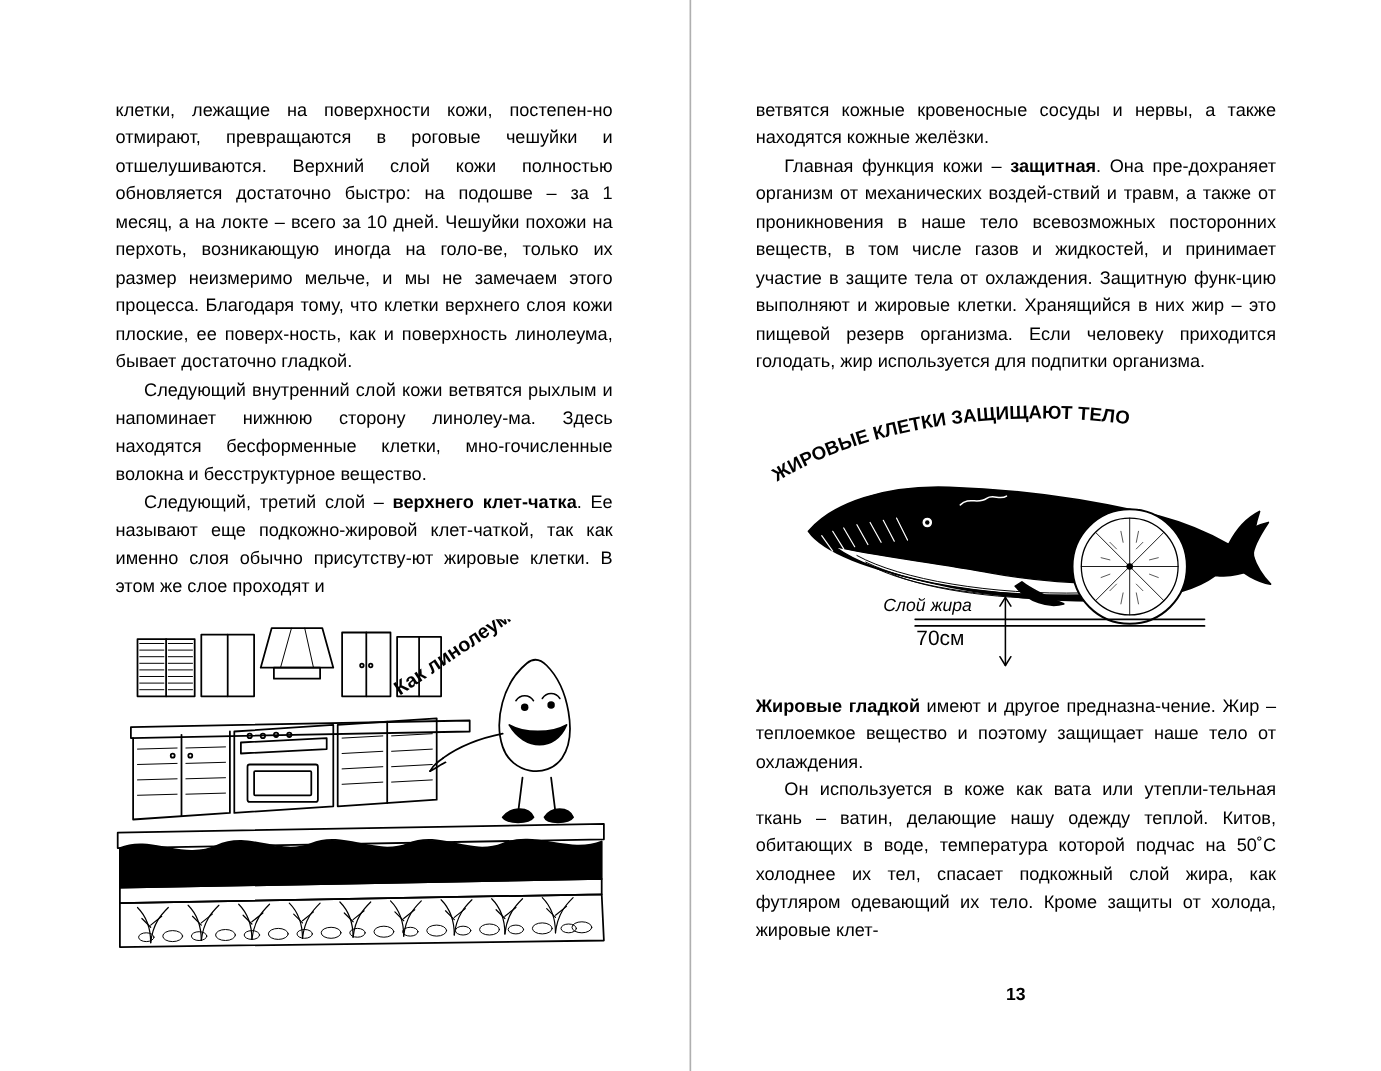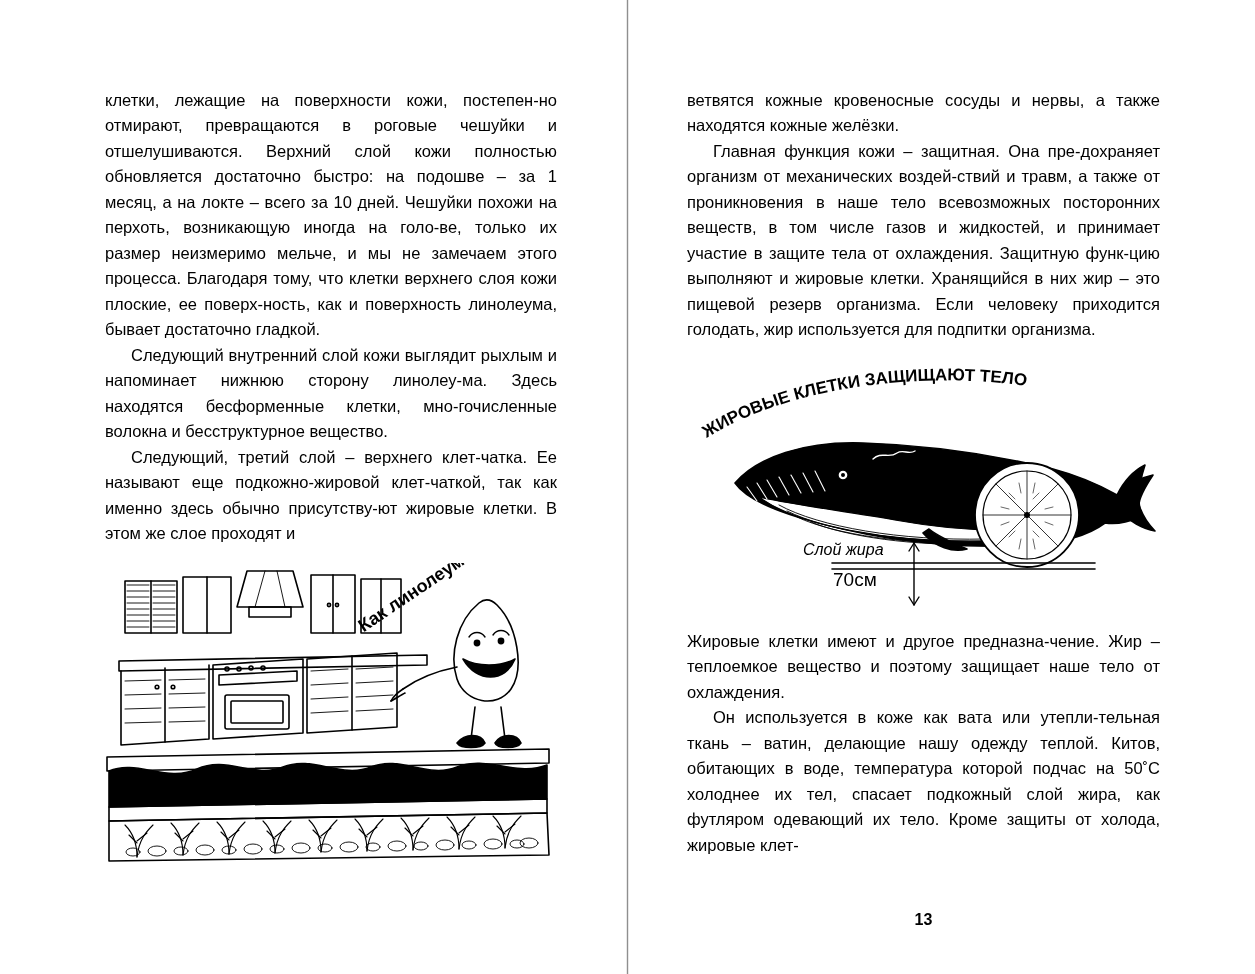--- a/index.html
+++ b/index.html
@@ -44,50 +44,50 @@
   }
   p {
     margin: 0;
     font-size: 16.5px;
     line-height: 1.545;
     text-align: justify;
     text-justify: inter-word;
     hyphens: manual;
   }
   p.indent { text-indent: 26px; }
-  b { font-weight: normal; }
+  b { font-weight: bold; }
 
   .fig-wrap { margin-top: 16px; }
   .fig-kitchen { width: 460px; height: 300px; margin-left: -8px; }
   .fig-whale { width: 470px; height: 250px; margin: 6px 0 10px 0; }
 
   .page-number {
     position: absolute;
-    bottom: 45px;
+    bottom: 60px;
     left: 0;
     right: 0;
     text-align: center;
     font-size: 16px;
     font-weight: bold;
   }
   .page-right .page-number { padding-right: 35px; }
 </style>
 </head>
 <body>
 
 <div class="spread">
 
   <div class="page page-left">
 
     <p>клетки, лежащие на поверхности кожи, постепен-но отмирают, превращаются в роговые чешуйки и отшелушиваются. Верхний слой кожи полностью обновляется достаточно быстро: на подошве – за 1 месяц, а на локте – всего за 10 дней. Чешуйки похожи на перхоть, возникающую иногда на голо-ве, только их размер неизмеримо мельче, и мы не замечаем этого процесса. Благодаря тому, что клетки верхнего слоя кожи плоские, ее поверх-ность, как и поверхность линолеума, бывает достаточно гладкой.</p>
 
-    <p class="indent" style="margin-top:0">Следующий внутренний слой кожи выглядит рыхлым и напоминает нижнюю сторону линолеу-ма. Здесь находятся бесформенные клетки, мно-гочисленные волокна и бесструктурное вещество.</p>
+    <p class="indent" style="margin-top:0">Следующий внутренний слой кожи ветвятся рыхлым и напоминает нижнюю сторону линолеу-ма. Здесь находятся бесформенные клетки, мно-гочисленные волокна и бесструктурное вещество.</p>
 
     <p class="indent">
-      <span>Следующий, третий слой – </span><b>верхнего клет-чатка</b><span>. Ее называют еще подкожно-жировой клет-чаткой, так как именно здесь обычно присутству-ют жировые клетки. В этом же слое проходят и</span>
+      <span>Следующий, третий слой – </span><b>верхнего клет-чатка</b><span>. Ее называют еще подкожно-жировой клет-чаткой, так как именно слоя обычно присутству-ют жировые клетки. В этом же слое проходят и</span>
     </p>
 
     <div class="fig-wrap">
       <svg class="fig-kitchen" viewBox="0 0 460 300" xmlns="http://www.w3.org/2000/svg">
         <g fill="none" stroke="#000" stroke-width="1.6" stroke-linejoin="round" stroke-linecap="round">
 
           <rect x="28" y="18" width="52" height="52"></rect>
           <line x1="54" y1="18" x2="54" y2="70"></line>
           <g stroke-width="0.9">
             <line x1="30" y1="22" x2="52" y2="22"></line>
@@ -327,21 +327,21 @@
           <path d="M222 232 L227 240 L232 232" stroke-width="1.4"></path>
           <path d="M222 186 L227 178 L232 186" stroke-width="1.4"></path>
 
           <text x="116" y="190" font-family="Liberation Sans, sans-serif" font-size="16" font-style="italic" fill="#000" stroke="none">Слой жира</text>
           <text x="146" y="221" font-family="Liberation Sans, sans-serif" font-size="19" fill="#000" stroke="none">70см</text>
         </g>
       </svg>
     </div>
 
     <p>
-      <b>Жировые клетки</b><span> имеют и другое предназна-чение. Жир – теплоемкое вещество и поэтому защищает наше тело от охлаждения.</span>
+      <b>Жировые гладкой</b><span> имеют и другое предназна-чение. Жир – теплоемкое вещество и поэтому защищает наше тело от охлаждения.</span>
     </p>
 
     <p class="indent">Он используется в коже как вата или утепли-тельная ткань – ватин, делающие нашу одежду теплой. Китов, обитающих в воде, температура которой подчас на 50˚С холоднее их тел, спасает подкожный слой жира, как футляром одевающий их тело. Кроме защиты от холода, жировые клет-</p>
 
     <div class="page-number">13</div>
   </div>
 
 </div>
 
 </body></html>

